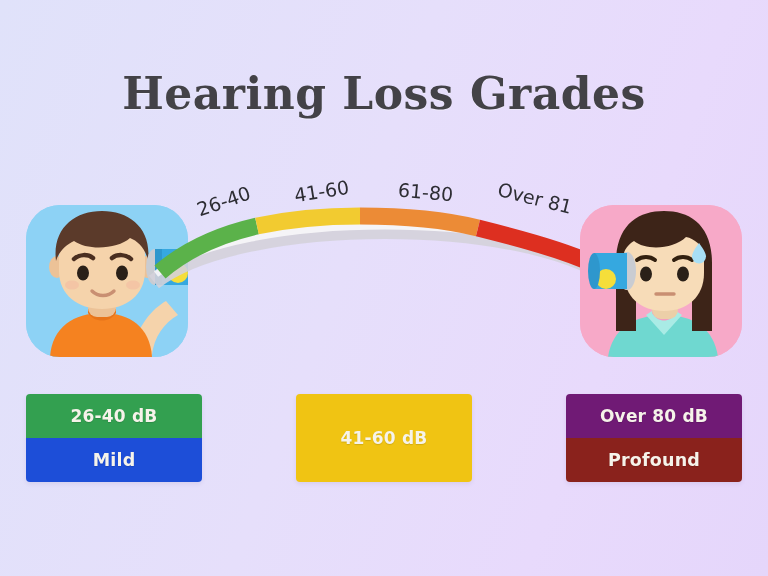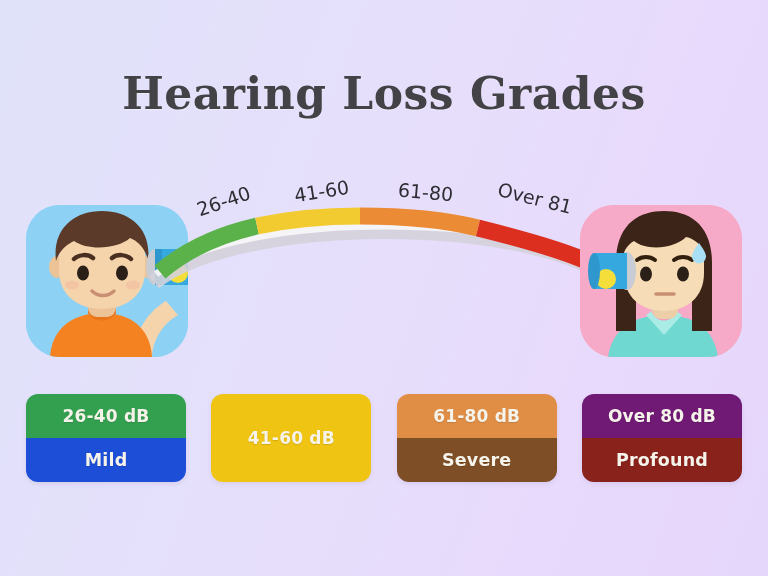--- a/index.html
+++ b/index.html
@@ -64,23 +64,23 @@
   
   .cards {
     position: absolute;
     left: 26px; right: 26px;
     top: 394px;
     height: 88px;
     display: flex;
     justify-content: space-between;
   }
   .card {
-    width: 160px;
+    width: 176px;
     height: 88px;
-    border-radius: 12px;
+    border-radius: 4px;
     overflow: hidden;
     display: flex;
     flex-direction: column;
     box-shadow: 0 2px 4px rgba(90,70,130,.10);
   }
   .card-top, .card-bottom {
     flex: 1 1 50%;
     display: flex;
     align-items: center;
     justify-content: center;
@@ -192,24 +192,20 @@
 
     <div class="card">
       <div class="card-top" style="background:#33a050">26-40 dB</div>
       <div class="card-bottom" style="background:#1d4ed8">Mild</div>
     </div>
 
     <div class="card">
       <div class="card-top" style="background:#f0c413">41-60 dB</div>
     </div>
 
-    <div class="card">
-      <div class="card-top" style="background:#e08e46">61-80 dB</div>
-      <div class="card-bottom" style="background:#7e4f26">Severe</div>
-    </div>
 
     <div class="card">
       <div class="card-top" style="background:#701a75">Over 80 dB</div>
       <div class="card-bottom" style="background:#8a221c">Profound</div>
     </div>
 
   </div>
 
 </div>
 

